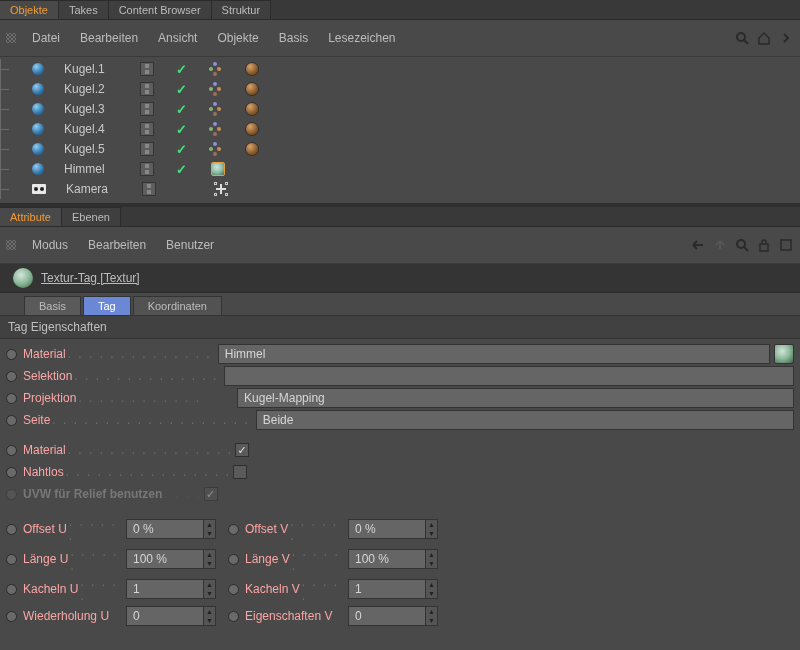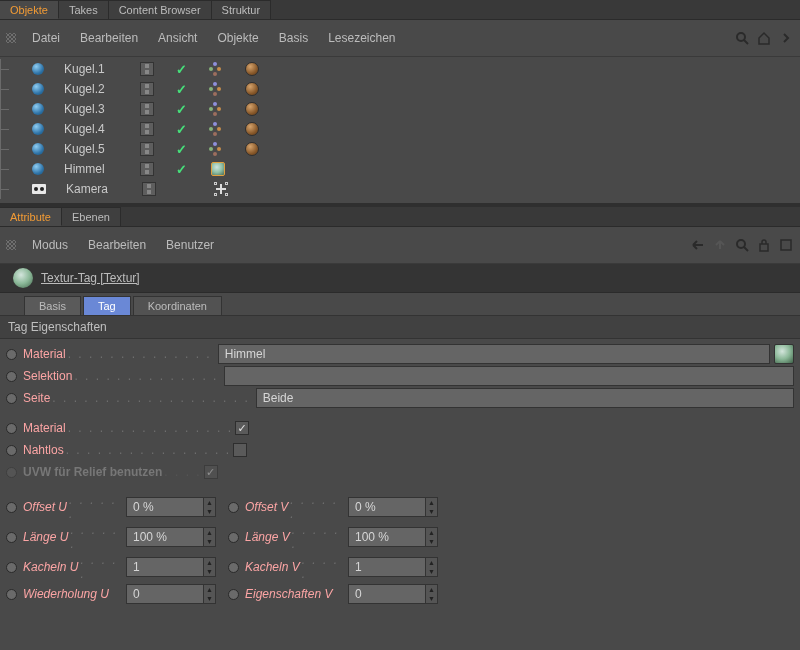--- a/index.html
+++ b/index.html
@@ -307,21 +307,20 @@
   .twocol {
     display: flex;
     gap: 12px;
   }
   .col { flex: 0 0 auto; }
   .col .form-row { margin-bottom: 2px; }
   .label-col {
     display: inline-flex;
     align-items: center;
     width: 120px;
-    font-style: italic;
   }
   .label-col .dots-fill { flex: 1; }
   svg { display: block; }
 </style>
 </head>
 <body>
 
 <div class="tab-bar">
   <div class="tab active">Objekte</div>
   <div class="tab">Takes</div>
@@ -543,20 +542,28 @@
 
   <div class="form-row">
     <div class="radio"></div>
     <span class="flabel">Selektion</span>
     <span class="dots-fill">. . . . . . . . . . . . . .</span>
     <div class="text-field wide-field" style="margin-left:4px">
         <span></span>
       </div>
   </div>
 
+  <div class="form-row">
+    <div class="radio"></div>
+    <span class="flabel">Projektion</span>
+    <span class="dots-fill">. . . . . . . . . . . .</span>
+    <div class="text-field wide-field" style="margin-left:34px">
+        <span>Kugel-Mapping</span>
+      </div>
+  </div>
 
   <div class="form-row">
     <div class="radio"></div>
     <span class="flabel">Seite</span>
     <span class="dots-fill">. . . . . . . . . . . . . . . . . . .</span>
     <div class="text-field wide-field" style="margin-left:4px">
         <span>Beide</span>
       </div>
   </div>
 

